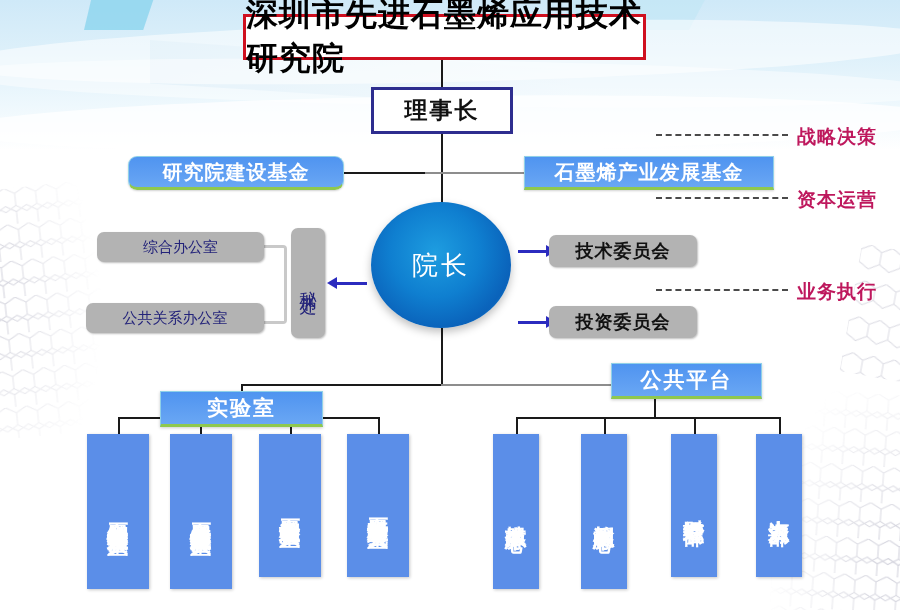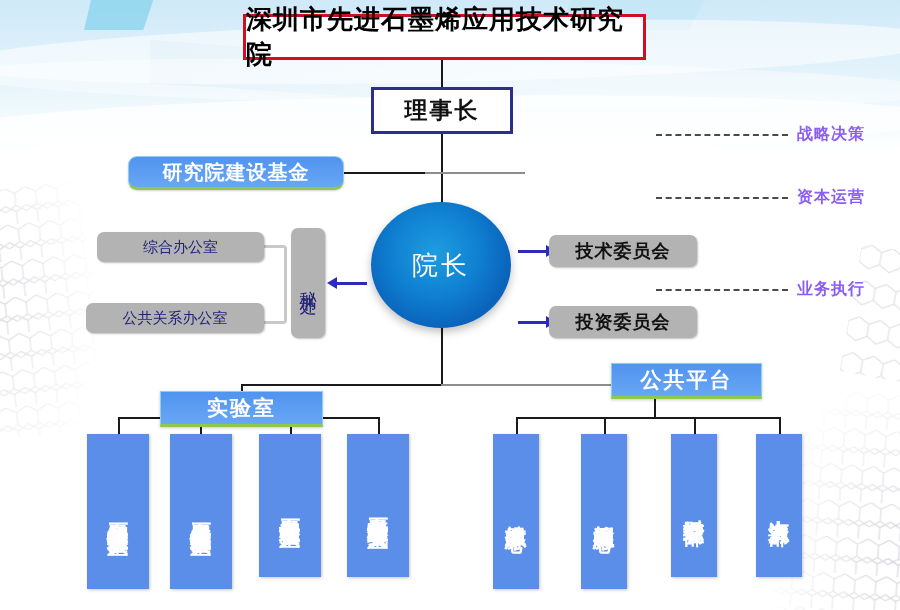--- a/index.html
+++ b/index.html
@@ -55,21 +55,21 @@
 
   .dashed{
     position:absolute;height:0;border-top:2px dashed #4a4a4a;
   }
 
   
   .title-box{
     position:absolute;left:243px;top:14px;width:403px;height:46px;
     border:3px solid #cf1020;background:#ffffff;
     display:flex;align-items:center;justify-content:center;
-    font-size:26px;font-weight:bold;color:#000000;letter-spacing:1px;
+    font-size:32px;font-weight:bold;color:#000000;letter-spacing:1px;
     box-sizing:border-box;
   }
   .chair-box{
     position:absolute;left:371px;top:87px;width:142px;height:47px;
     border:3px solid #2d2d8f;background:#ffffff;
     display:flex;align-items:center;justify-content:center;
     font-size:23px;font-weight:bold;color:#111111;letter-spacing:2px;
     box-sizing:border-box;
   }
   .fund{
@@ -146,21 +146,21 @@
     writing-mode:vertical-rl;
     box-shadow:1px 1px 3px rgba(0,0,0,.22);
     box-sizing:border-box;
     line-height:1.02;
     text-align:center;
   }
   .leaf.two{width:62px;font-size:21px;letter-spacing:1px;}
   .leaf.one{width:46px;font-size:21px;letter-spacing:1px;}
 
   .side-label{
-    position:absolute;font-size:16px;font-weight:bold;color:#8b5cf6;
+    position:absolute;font-size:19px;font-weight:bold;color:#be185d;
     letter-spacing:1px;white-space:nowrap;
   }
 </style>
 </head>
 <body>
 
 <div id="stage">
 
   <div class="bg-top"></div>
   <div class="bg-trap"></div>
@@ -265,20 +265,21 @@
   <div class="arrow right" style="left:518px;top:322px;width:28px;">
     <div class="shaft" style="left:0;width:28px;"></div>
       <div class="head"></div>
   </div>
 
   <div class="title-box">深圳市先进石墨烯应用技术研究院</div>
 
   <div class="chair-box">理事长</div>
 
   <div class="fund" id="fund-left">研究院建设基金</div>
+  <div class="fund" id="fund-right">石墨烯产业发展基金</div>
 
   <div class="dean">院长</div>
 
   <div class="gray-box" id="office-general">综合办公室</div>
   <div class="gray-box" id="office-pr">公共关系办公室</div>
   <div class="gray-box" id="secretariat">秘书处</div>
 
   <div class="comm-box" id="comm-invest">投资委员会</div>
   <div class="comm-box" id="comm-tech">技术委员会</div>
 

